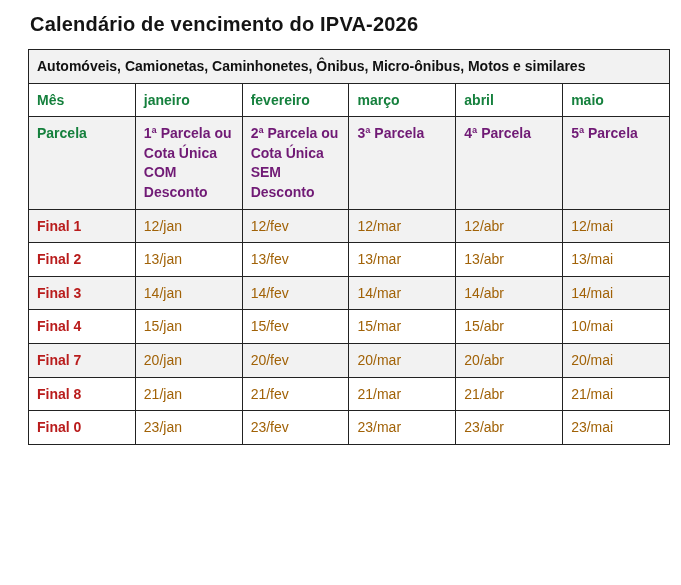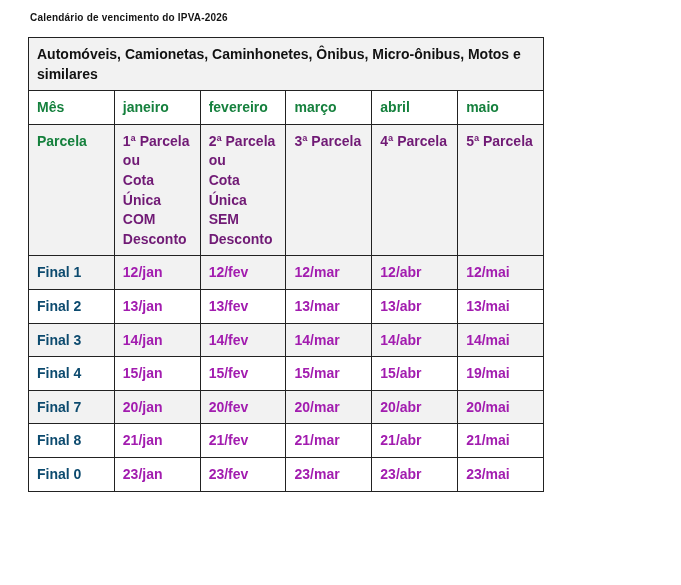--- a/index.html
+++ b/index.html
@@ -6,49 +6,49 @@
   html, body {
     margin: 0;
     padding: 0;
     background: #ffffff;
     width: 681px;
     height: 585px;
     font-family: "Liberation Sans", sans-serif;
     color: #111111;
   }
   .page-title {
-    font-size: 10px;
+    font-size: 20px;
     font-weight: bold;
     letter-spacing: 0.2px;
     margin: 12px 0 0 30px;
     padding-top: 0;
     line-height: 1.2;
     color: #141414;
   }
   table.calendar {
     border-collapse: collapse;
     table-layout: fixed;
-    width: 516px;
+    width: 642px;
     margin: 13px 0 0 28px;
   }
   table.calendar td {
     border: 1px solid #222222;
     padding: 7px 8px 6px 8px;
     font-size: 14px;
     line-height: 1.4;
     vertical-align: top;
     overflow: hidden;
   }
   td.caption-cell { font-weight: bold; }
   tr.alt td { background: #f2f2f2; }
   td.hdr { font-weight: bold; color: #15803d; }
-  td.row-label { font-weight: bold; color: #0c4a6e; }
+  td.row-label { font-weight: bold; color: #b91c1c; }
   td.date-cell {
-    font-weight: bold;
-    color: #a21caf;
+    font-weight: normal;
+    color: #a16207;
   }
   td.parcela-cell {
     white-space: pre-line;
     font-weight: bold;
     color: #701a75;
   }
 </style>
 </head>
 <body>
 
@@ -111,21 +111,21 @@
       <td class="date-cell">14/abr</td>
       <td class="date-cell">14/mai</td>
     </tr>
 
     <tr>
       <td class="row-label">Final 4</td>
       <td class="date-cell">15/jan</td>
       <td class="date-cell">15/fev</td>
       <td class="date-cell">15/mar</td>
       <td class="date-cell">15/abr</td>
-      <td class="date-cell">19/mai</td>
+      <td class="date-cell">10/mai</td>
     </tr>
 
 
 
     <tr class="alt">
       <td class="row-label">Final 7</td>
       <td class="date-cell">20/jan</td>
       <td class="date-cell">20/fev</td>
       <td class="date-cell">20/mar</td>
       <td class="date-cell">20/abr</td>

